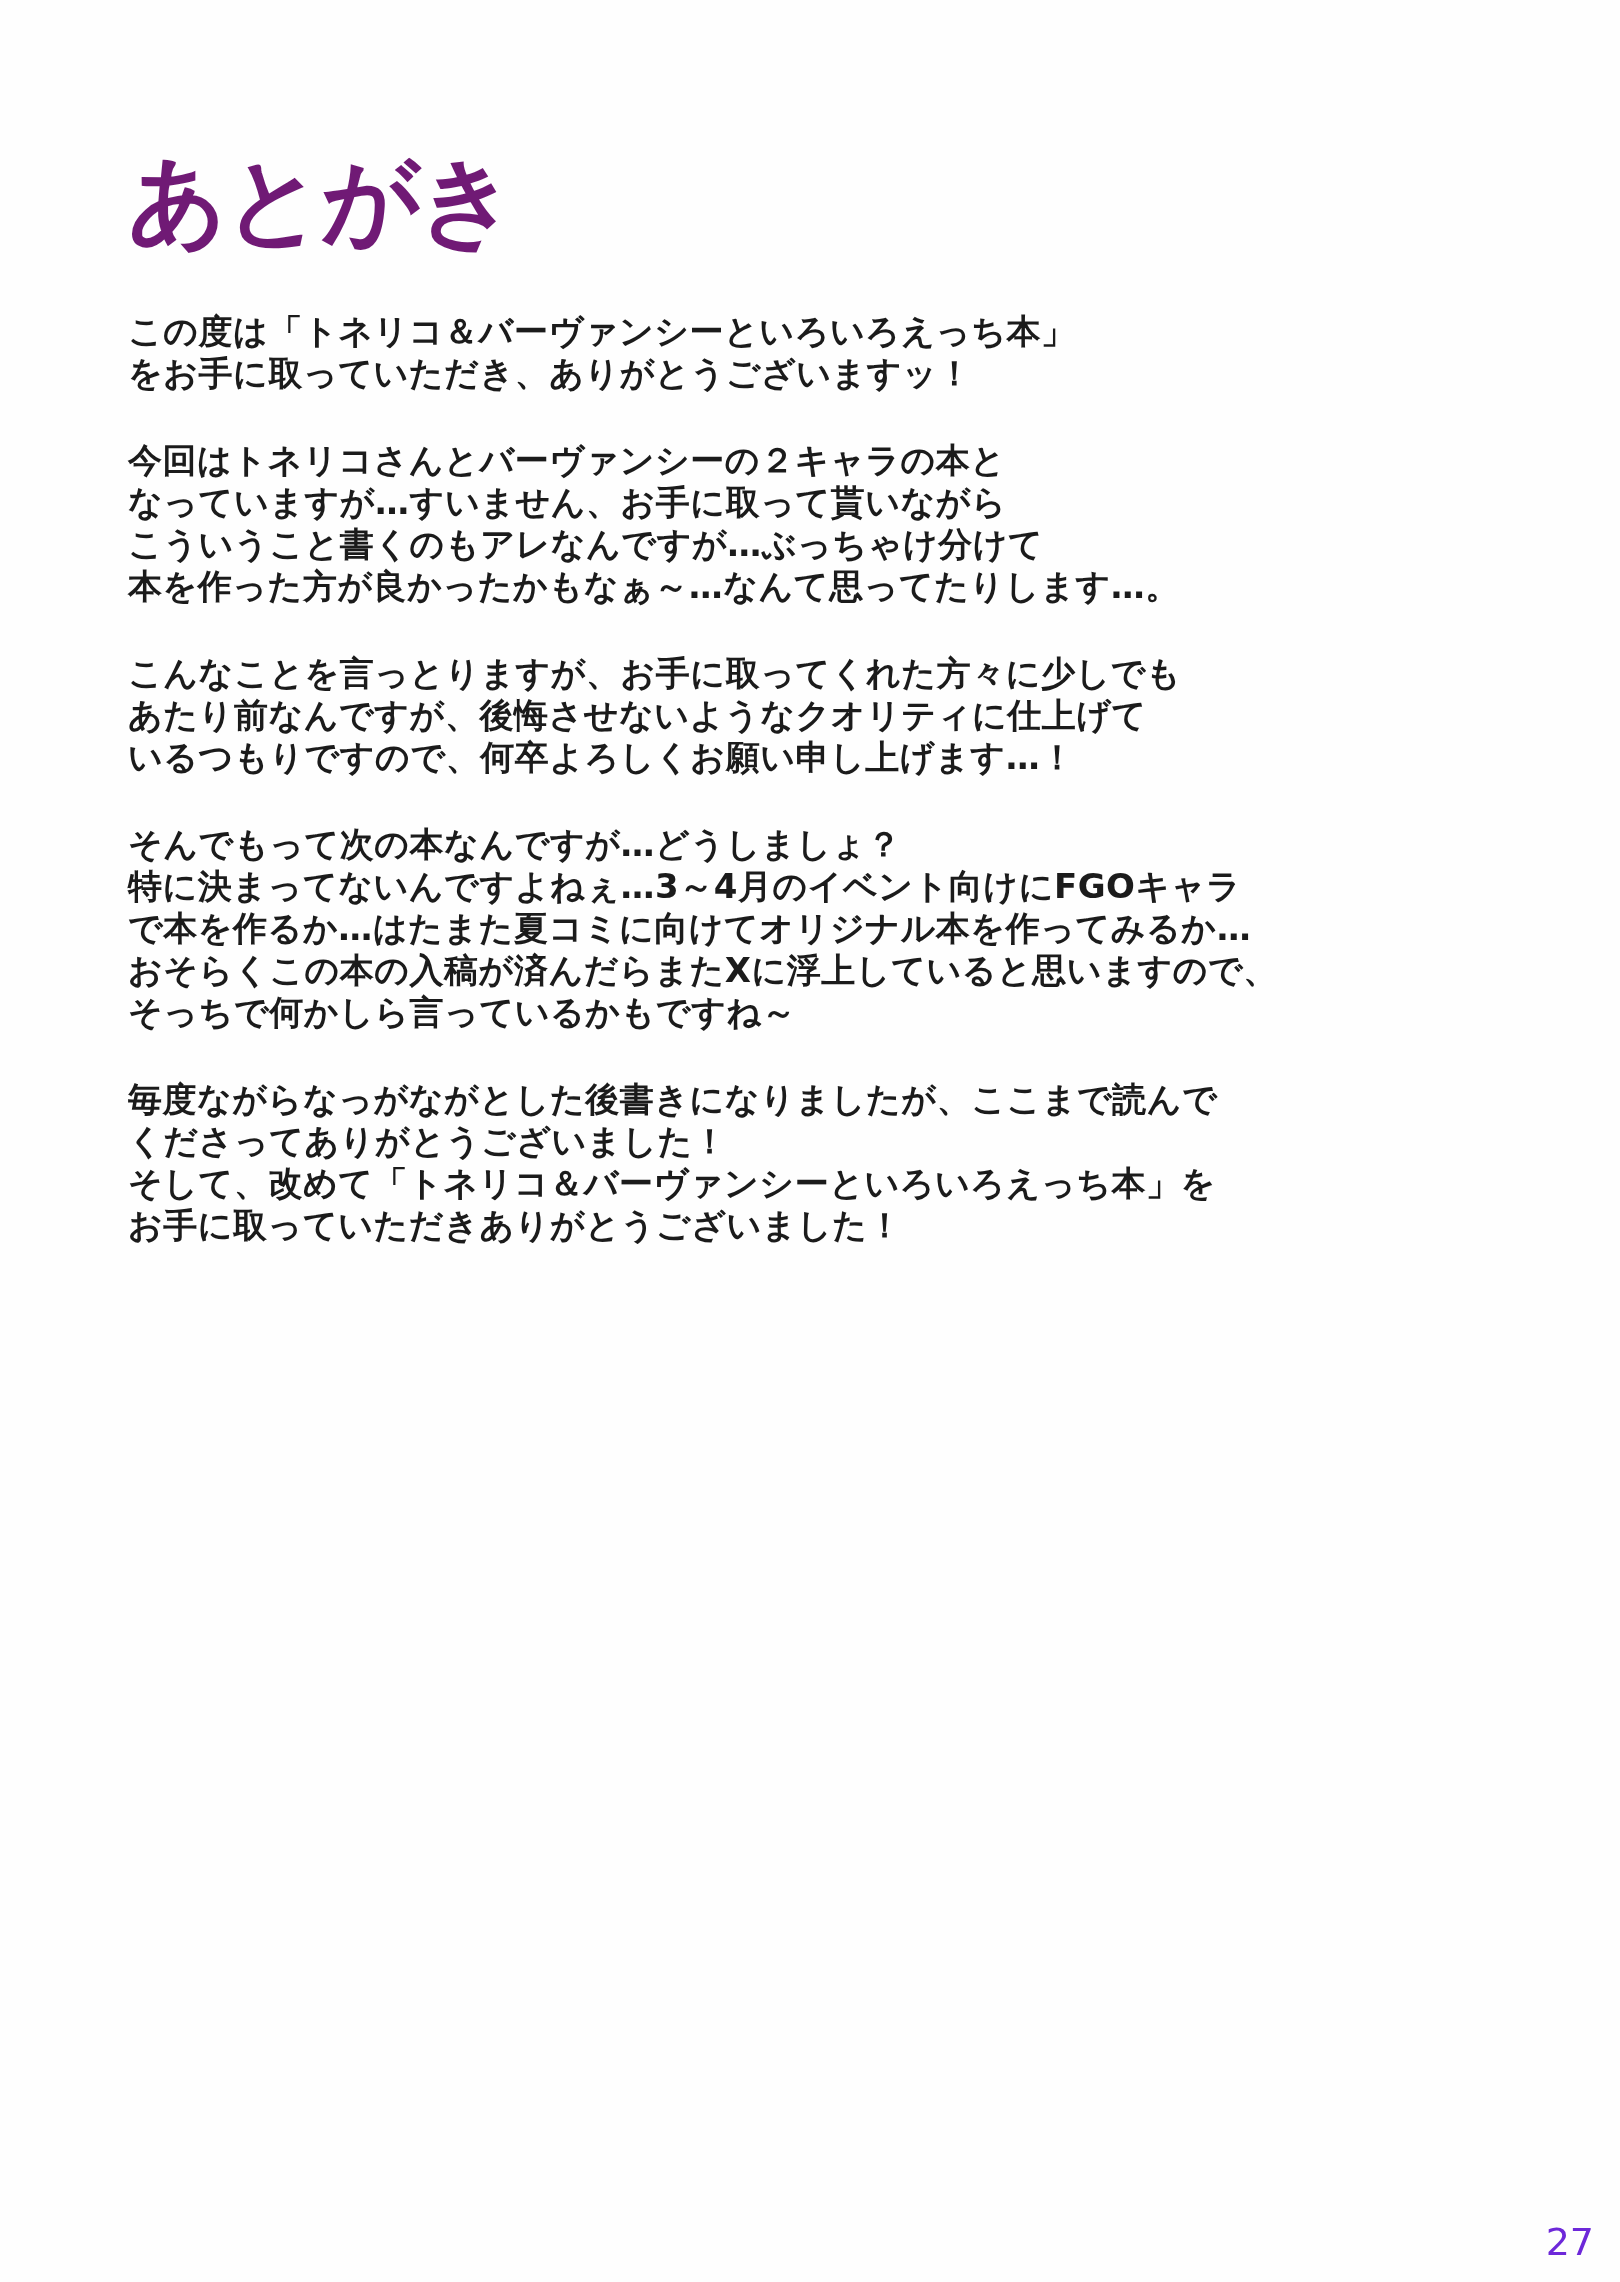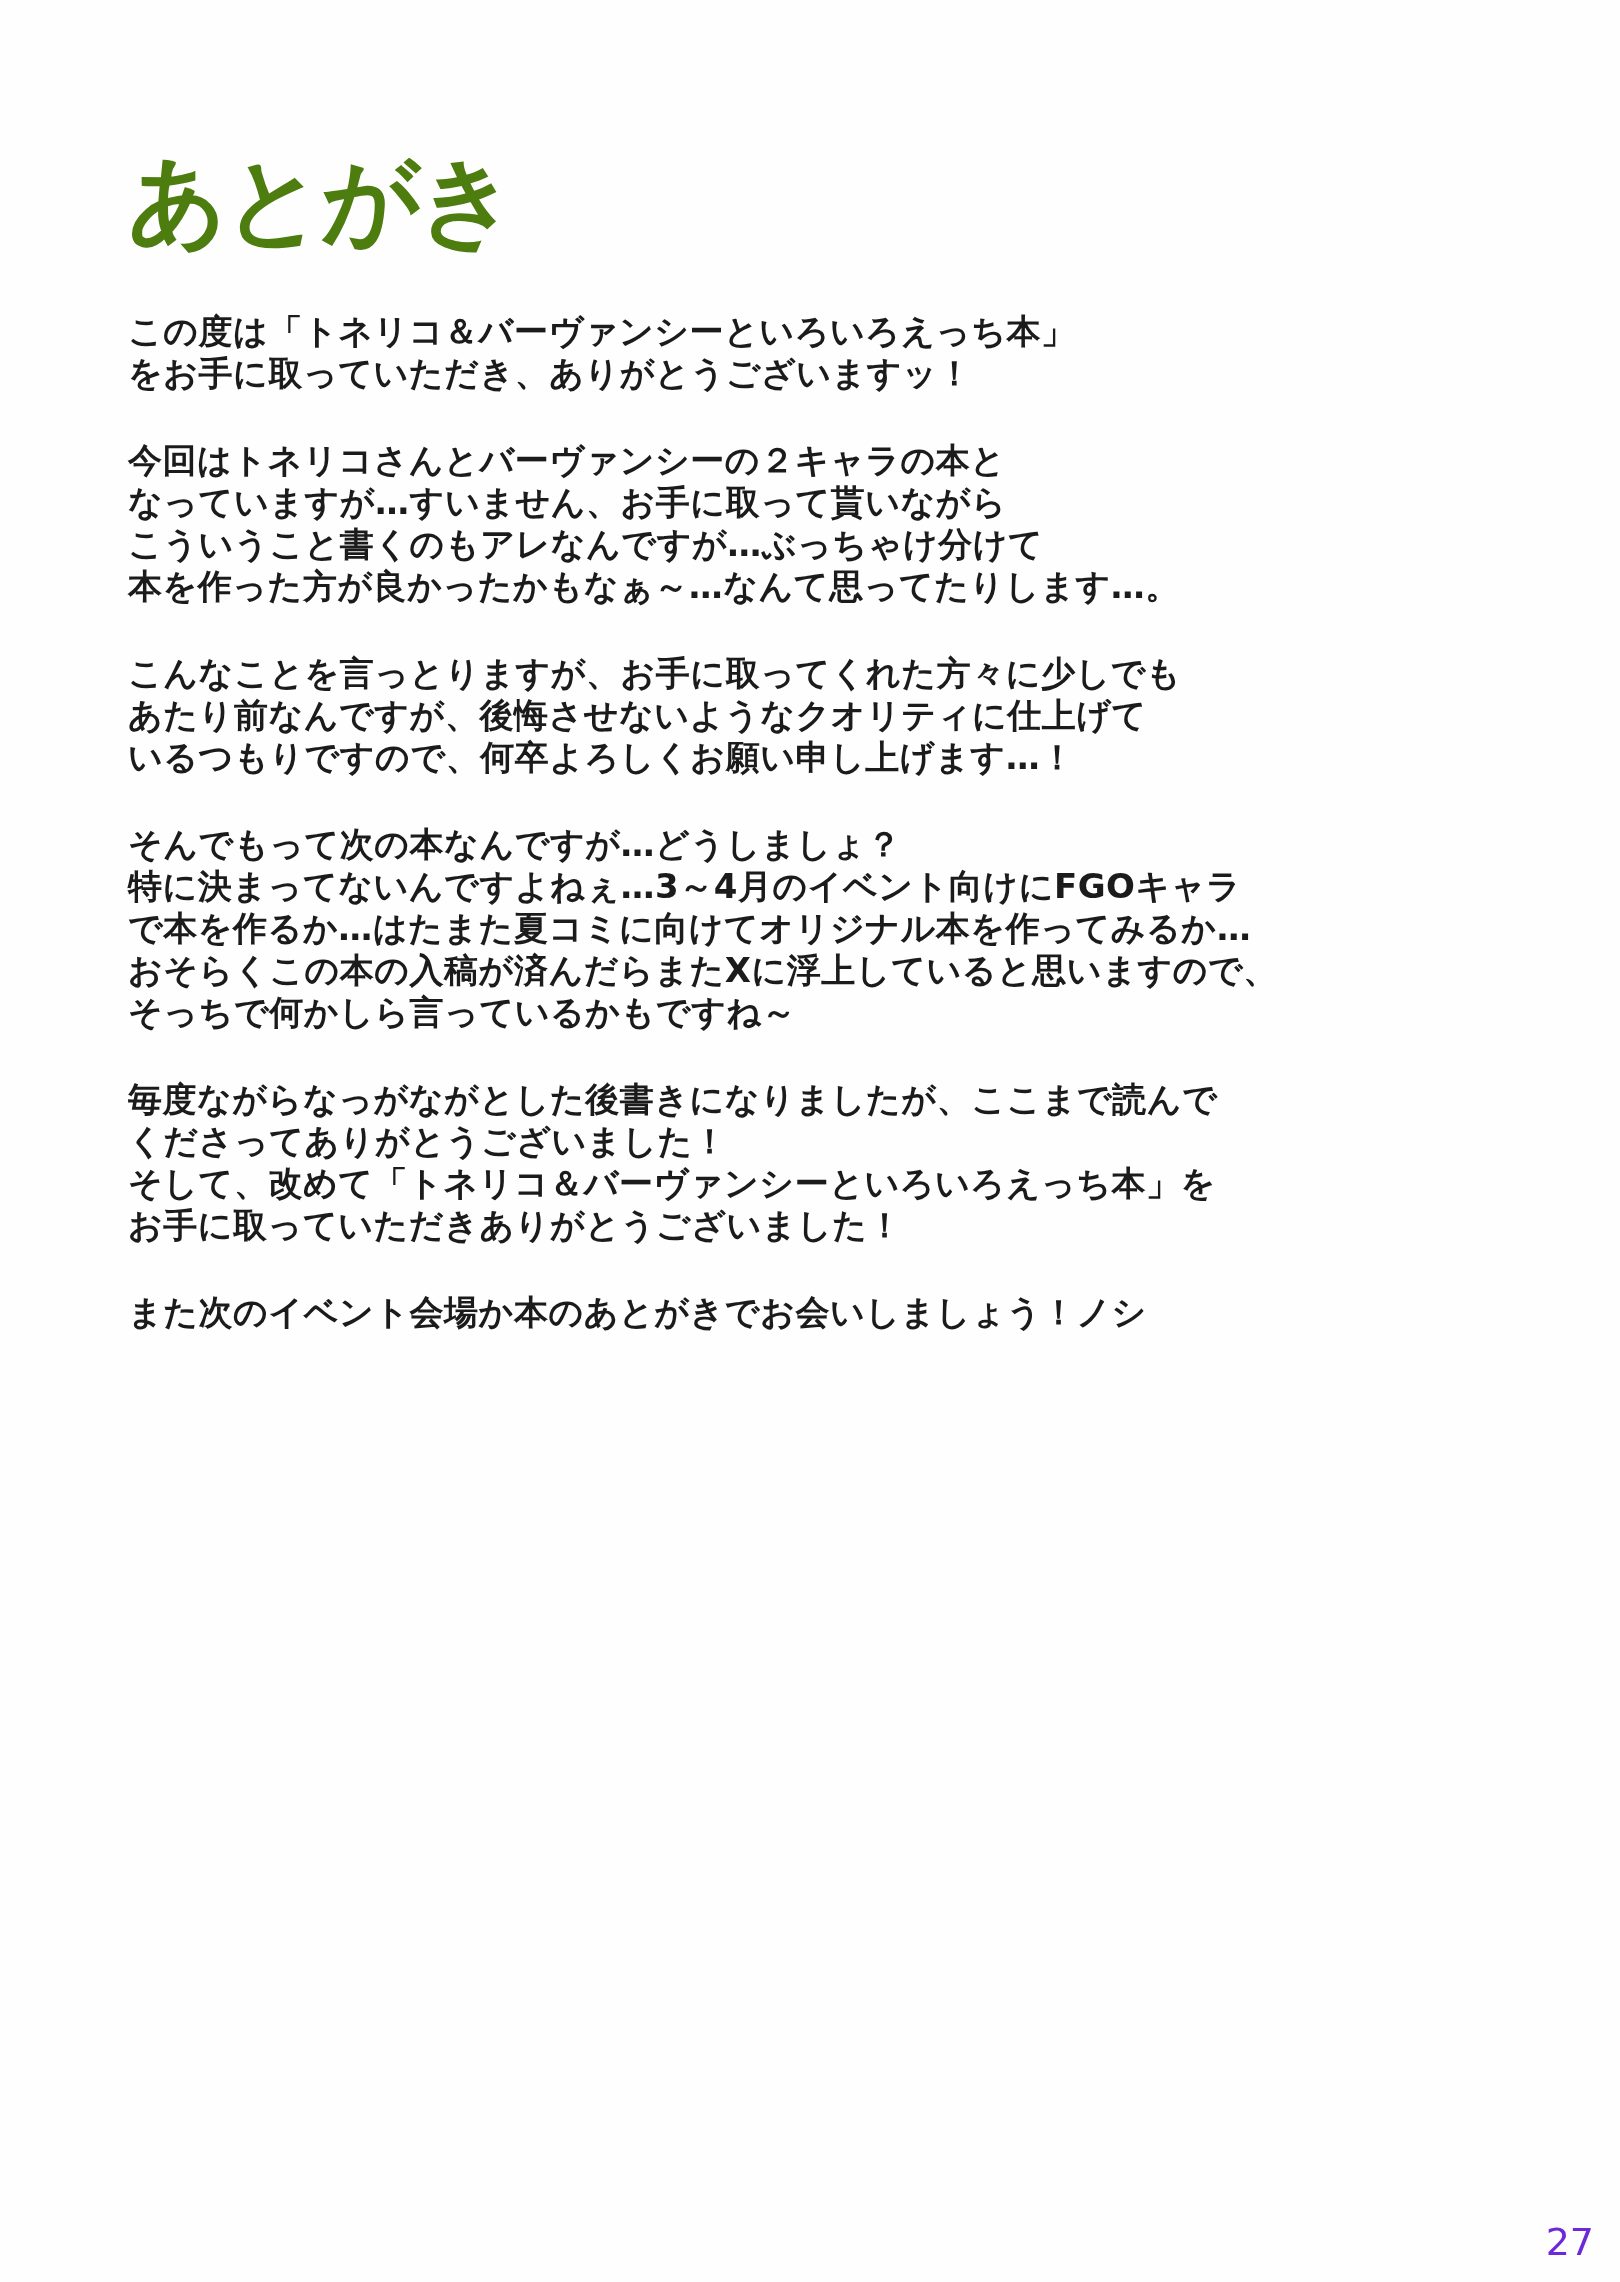--- a/index.html
+++ b/index.html
@@ -21,21 +21,21 @@
     left: 128px;
     top: 0;
     width: 1368px;
   }
   .title {
     margin: 149px 0 56px 0;
     font-size: 97px;
     line-height: 1.08;
     font-weight: 800;
     letter-spacing: -2.7px;
-    color: #4d7c0f;
+    color: #701a75;
   }
   .para {
     margin: 0 0 45px 0;
     font-size: 34px;
     line-height: 42px;
     font-weight: 700;
     letter-spacing: 0.5px;
     white-space: pre-line;
     color: #1b1b1b;
   }
@@ -74,18 +74,17 @@
 特に決まってないんですよねぇ…3～4月のイベント向けにFGOキャラ
 で本を作るか…はたまた夏コミに向けてオリジナル本を作ってみるか…
 おそらくこの本の入稿が済んだらまたXに浮上していると思いますので、
 そっちで何かしら言っているかもですね～</p>
 
     <p class="para">毎度ながらなっがながとした後書きになりましたが、ここまで読んで
 くださってありがとうございました！
 そして、改めて「トネリコ＆バーヴァンシーといろいろえっち本」を
 お手に取っていただきありがとうございました！</p>
 
-    <p class="para">また次のイベント会場か本のあとがきでお会いしましょう！ノシ</p>
   </div>
 
   <div class="page-number">27</div>
 </div>
 
 
 </body></html>

